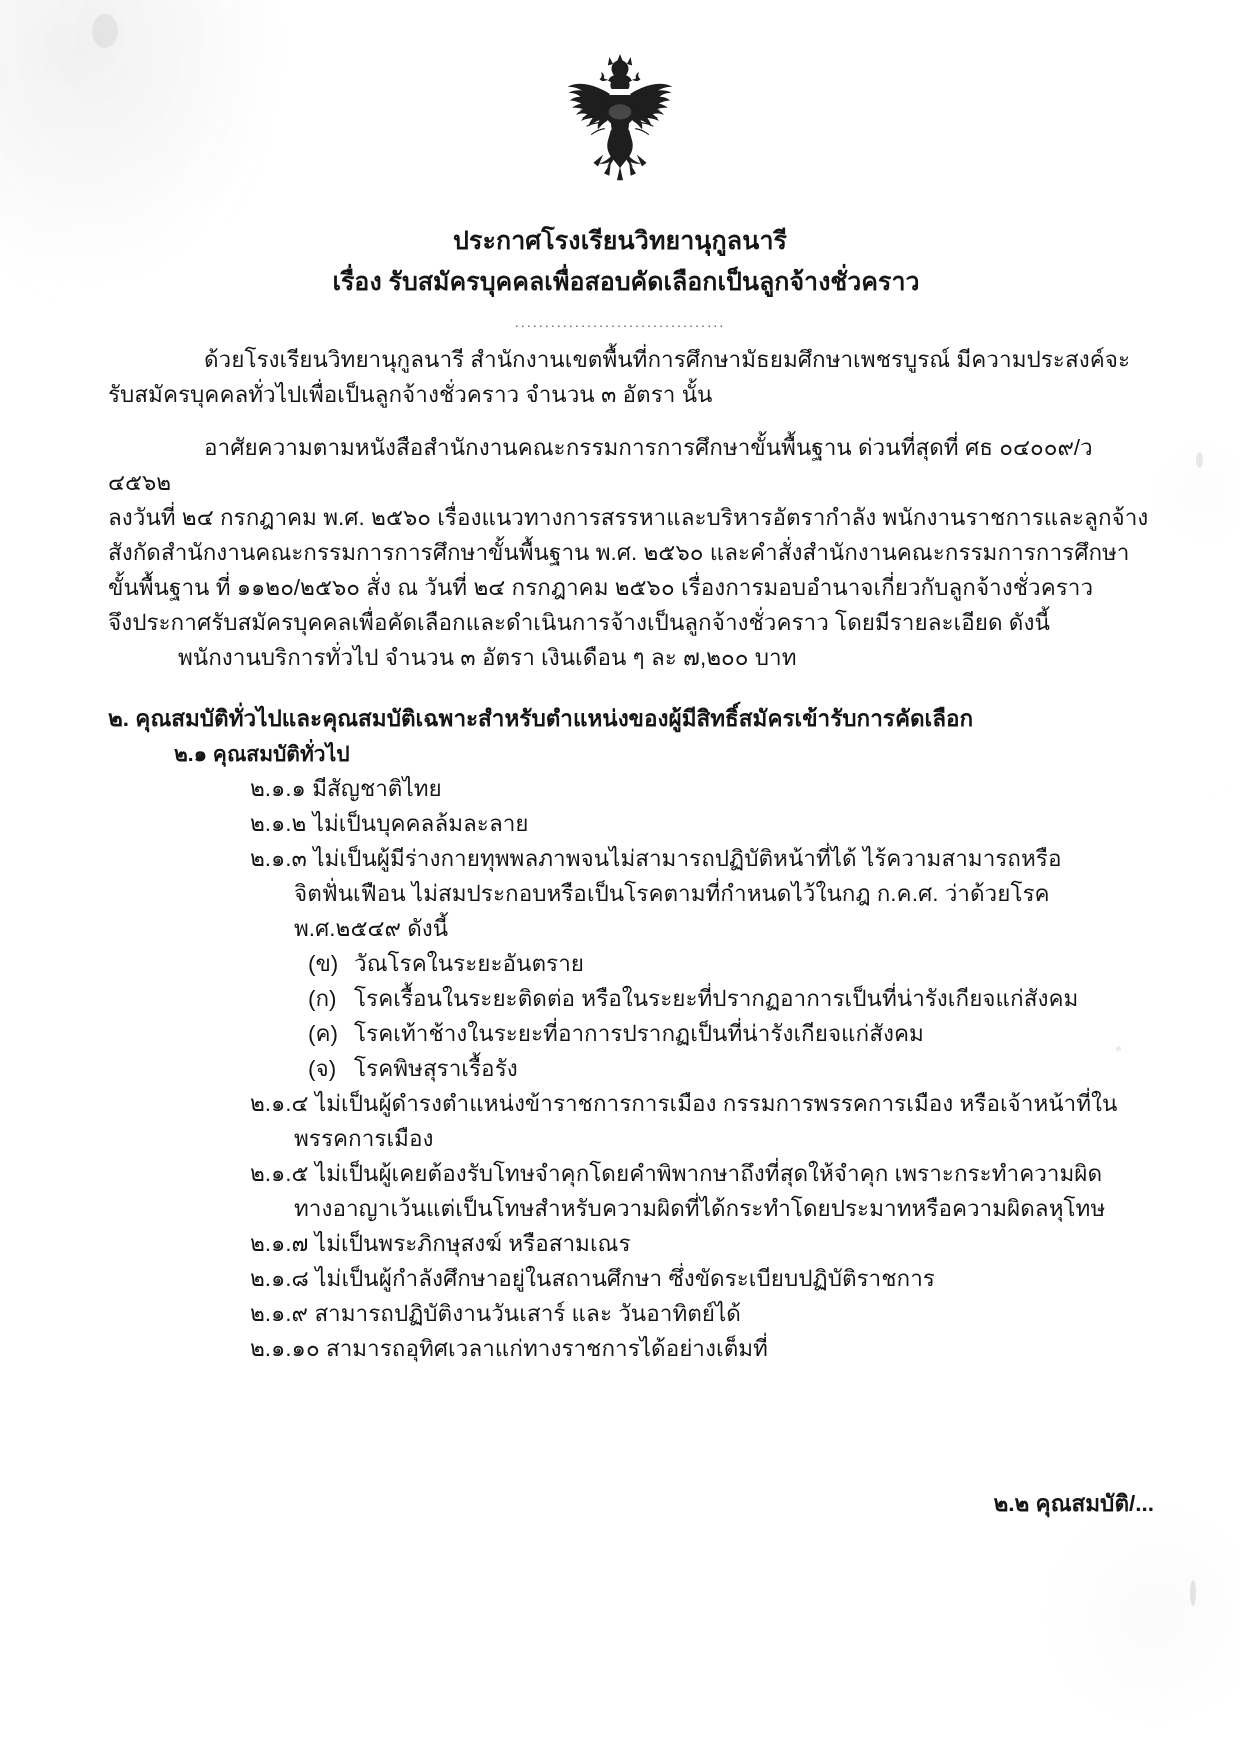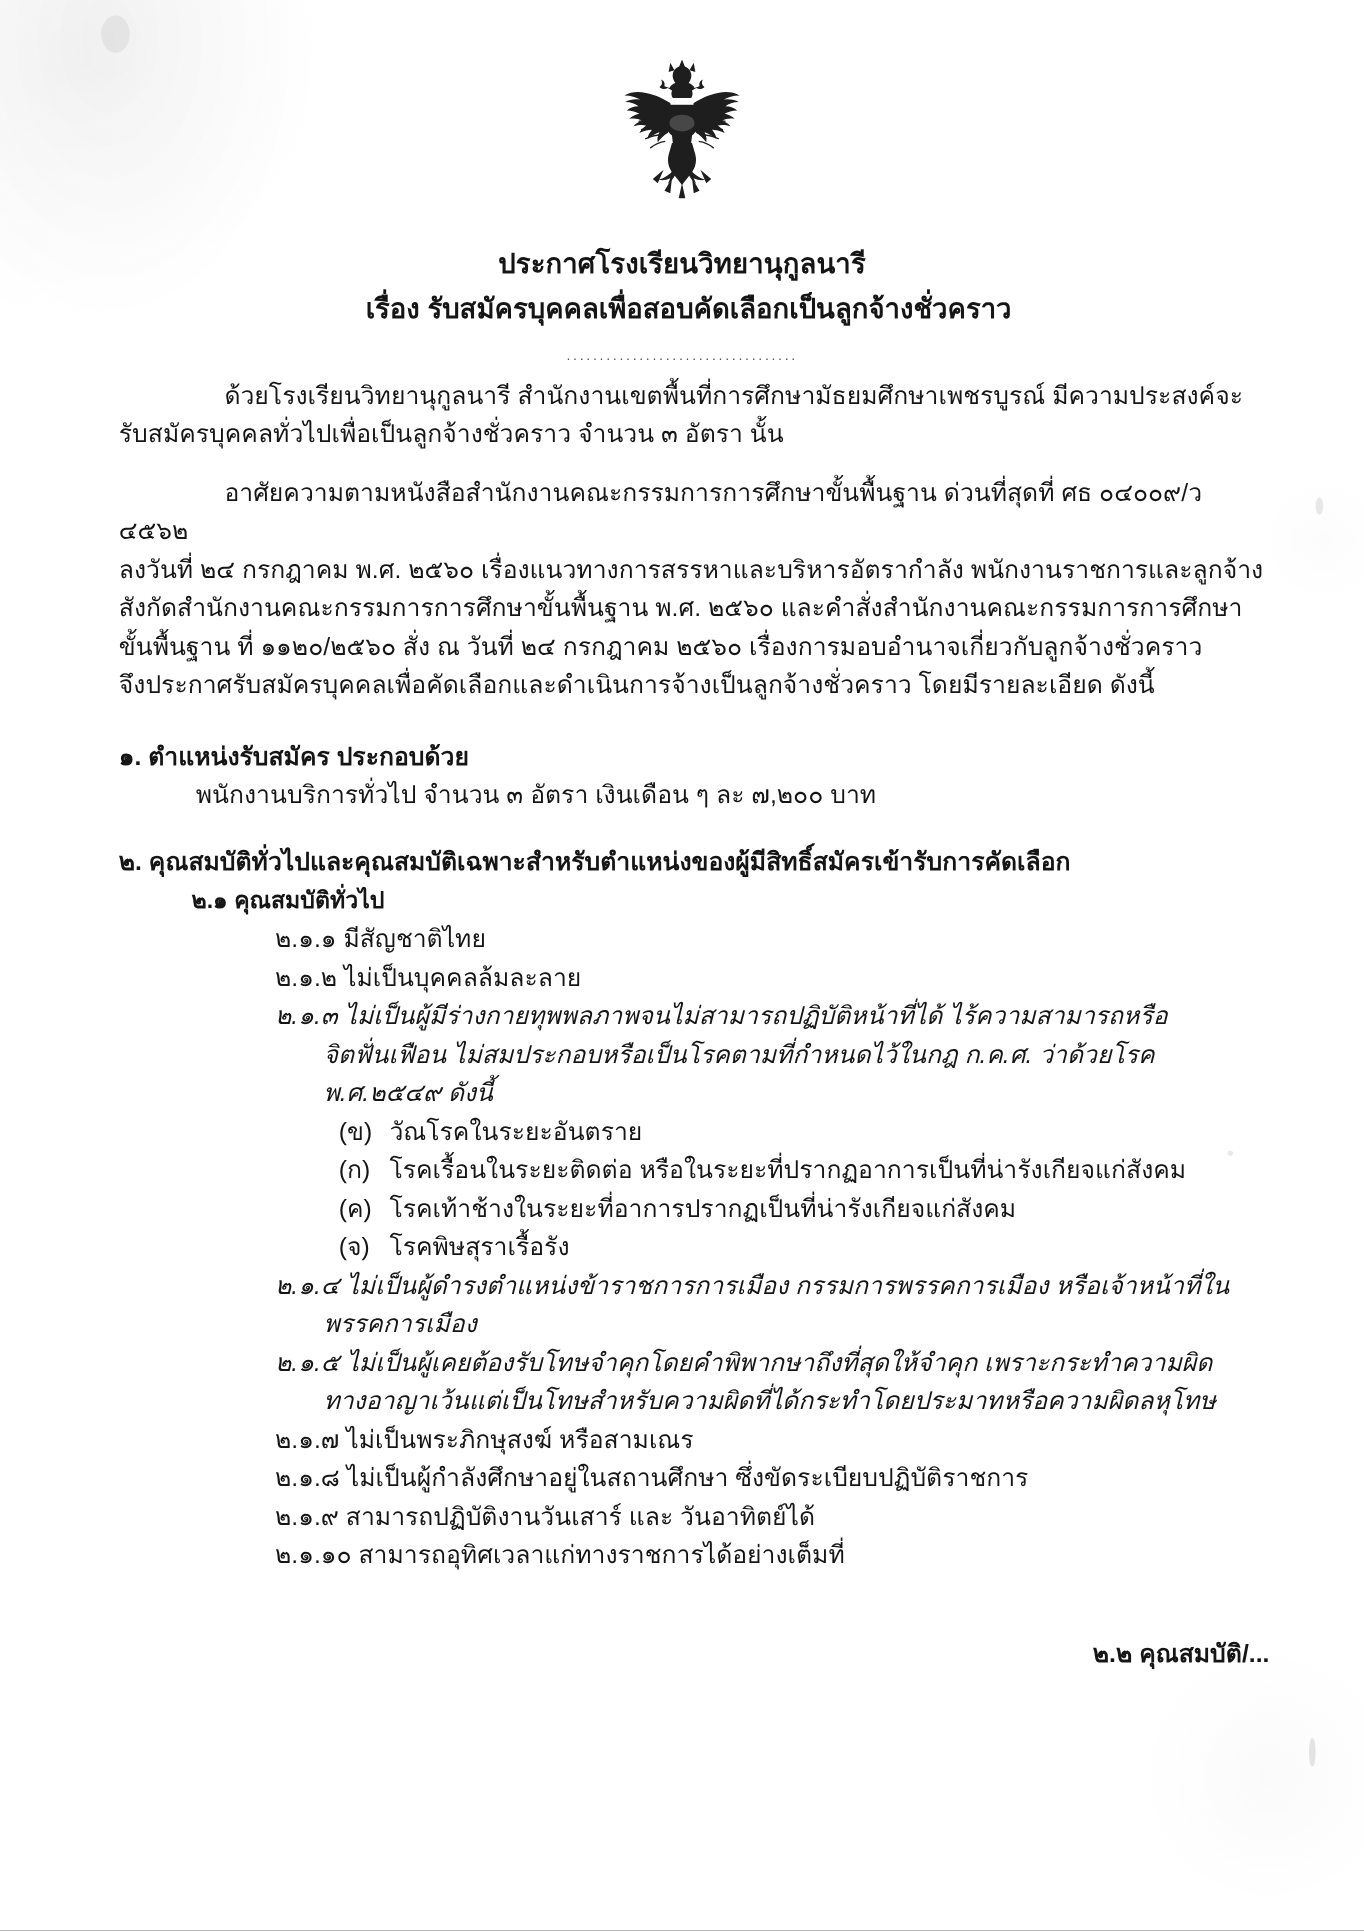--- a/index.html
+++ b/index.html
@@ -125,21 +125,20 @@
     line-height: 35px;
     margin: 0;
     padding-left: 142px;
     text-indent: 0;
   }
   .item-wide {
     font-size: 22.5px;
     line-height: 35px;
     margin: 0;
     padding-left: 142px;
-    font-style: italic;
   }
   .item-wide .cont {
     display: block;
     padding-left: 44px;
   }
   .plain-indent {
     font-size: 22.5px;
     line-height: 35px;
     margin: 0;
     padding-left: 70px;
@@ -224,21 +223,20 @@
     <p class="para">รับสมัครบุคคลทั่วไปเพื่อเป็นลูกจ้างชั่วคราว จำนวน ๓ อัตรา นั้น</p>
 
     <p class="para gap-para">
       <span class="indent"></span><span>อาศัยความตามหนังสือสำนักงานคณะกรรมการการศึกษาขั้นพื้นฐาน ด่วนที่สุดที่ ศธ ๐๔๐๐๙/ว ๔๕๖๒</span>
     </p>
     <p class="para">ลงวันที่ ๒๔ กรกฎาคม พ.ศ. ๒๕๖๐ เรื่องแนวทางการสรรหาและบริหารอัตรากำลัง พนักงานราชการและลูกจ้าง</p>
     <p class="para">สังกัดสำนักงานคณะกรรมการการศึกษาขั้นพื้นฐาน พ.ศ. ๒๕๖๐ และคำสั่งสำนักงานคณะกรรมการการศึกษา</p>
     <p class="para">ขั้นพื้นฐาน ที่ ๑๑๒๐/๒๕๖๐ สั่ง ณ วันที่ ๒๔ กรกฎาคม ๒๕๖๐ เรื่องการมอบอำนาจเกี่ยวกับลูกจ้างชั่วคราว</p>
     <p class="para">จึงประกาศรับสมัครบุคคลเพื่อคัดเลือกและดำเนินการจ้างเป็นลูกจ้างชั่วคราว โดยมีรายละเอียด ดังนี้</p>
 
-    <p class="sec sec-1">๑. ตำแหน่งรับสมัคร ประกอบด้วย</p>
     <p class="plain-indent">พนักงานบริการทั่วไป จำนวน ๓ อัตรา เงินเดือน ๆ ละ ๗,๒๐๐  บาท</p>
 
     <p class="sec sec-2">๒. คุณสมบัติทั่วไปและคุณสมบัติเฉพาะสำหรับตำแหน่งของผู้มีสิทธิ์สมัครเข้ารับการคัดเลือก</p>
     <p class="sub-head">๒.๑ คุณสมบัติทั่วไป</p>
 
     <p class="item">
       <span>๒.๑.๑</span>
       <span>มีสัญชาติไทย</span>
     </p>
 

